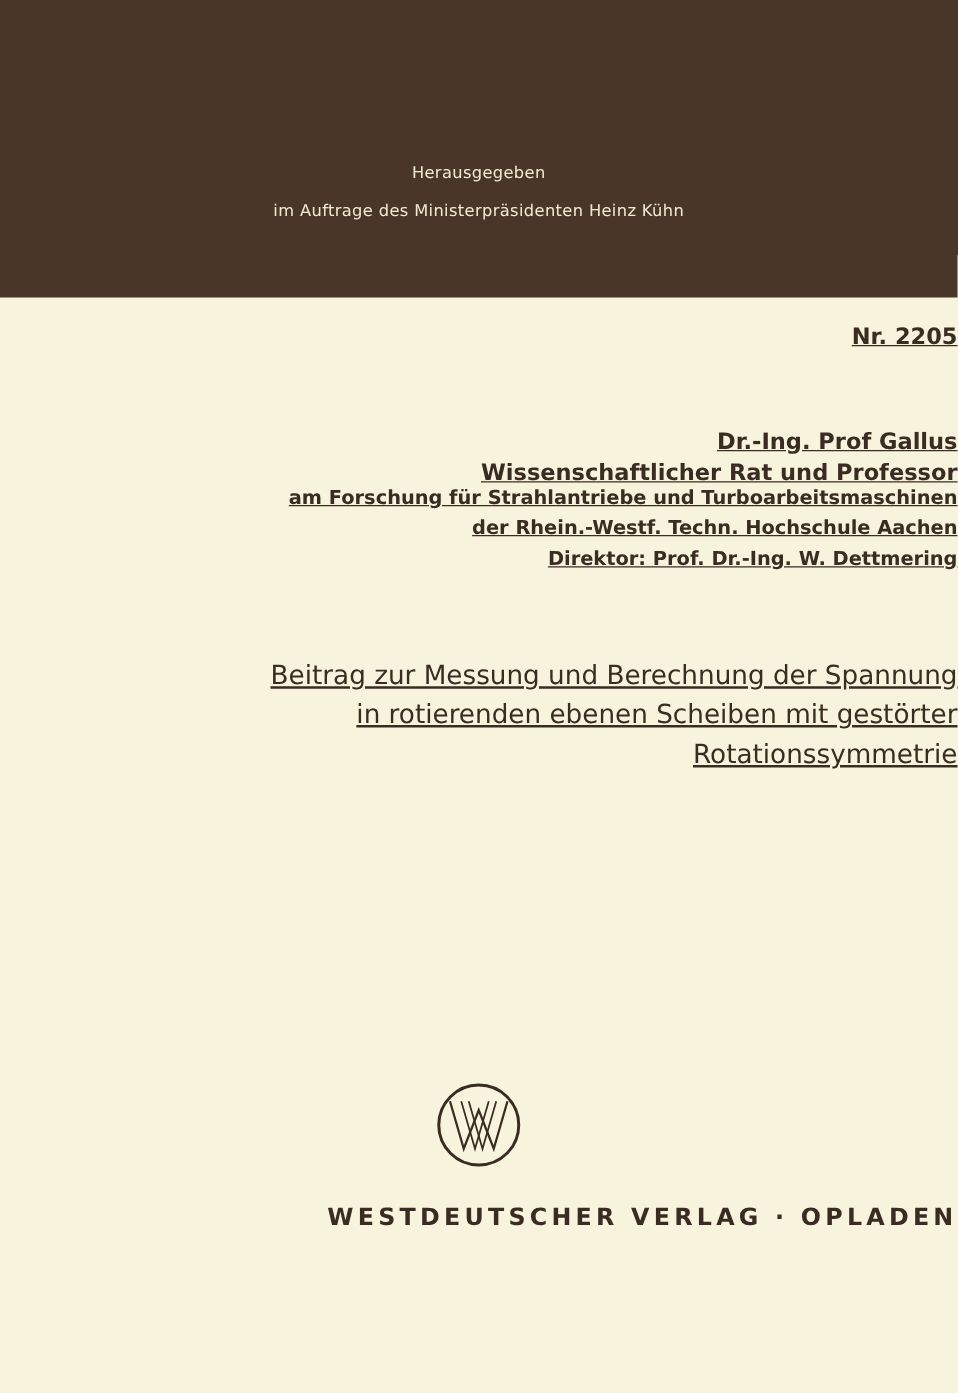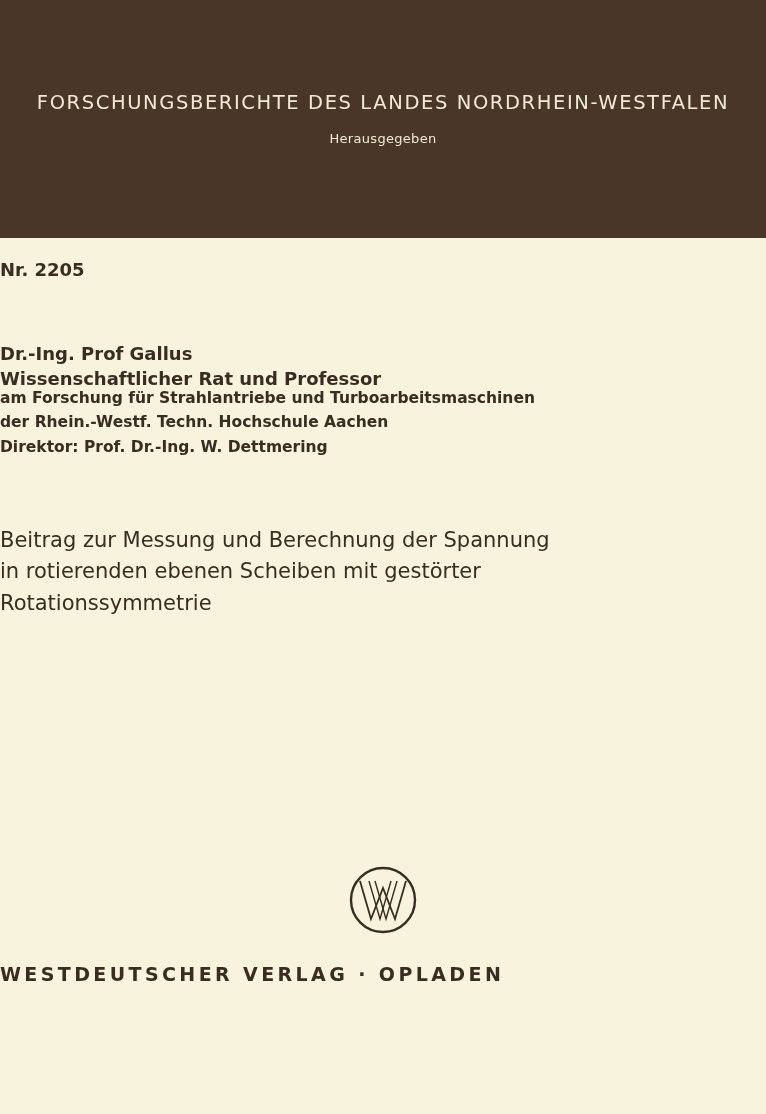--- a/index.html
+++ b/index.html
@@ -21,46 +21,46 @@
     font-size:19.5px; letter-spacing:1.6px;
     font-weight:normal;
   }
   .hdr-line {
     position:absolute; left:0; right:0;
     font-size:13px; letter-spacing:0.3px;
   }
   .l1 { top:131px; }
   .l2 { top:162px; }
   .l3 { top:192px; }
-  .center { position:absolute; left:0; right:0; text-align:left; }
+  .center { position:absolute; left:0; right:0; text-align:right;text-decoration:underline; }
   .nr { top:259px; font-size:18px; font-weight:bold; }
   .author { top:343px; font-size:18px; font-weight:bold; }
   .author-role { top:368px; font-size:18px; font-weight:bold; }
   .inst { font-size:15.5px; font-weight:bold; }
   .i1 { top:389px; }
   .i2 { top:413px; }
   .i3 { top:438px; }
   .title { font-size:21px; line-height:31px; }
   .t1 { top:525px; }
   .t2 { top:556px; }
   .t3 { top:588px; }
   .logo {
     position:absolute; left:349px; top:866px; width:68px; height:68px;
   }
   .publisher {
-    position:absolute; left:0; right:0; top:963px; text-align:left;
+    position:absolute; left:0; right:0; top:963px; text-align:right;
     font-size:19px; font-weight:bold; letter-spacing:3.4px;
   }
 </style>
 </head>
 <body>
 
 <div class="header">
-  <div class="series-title">FORSCHUNGSBERICHTE DES LANDES NORDRHEIN-WESTFALEN</div>
   <div class="hdr-line l1">Herausgegeben</div>
+  <div class="hdr-line l2">im Auftrage des Ministerpräsidenten Heinz Kühn</div>
 </div>
 
 <div class="center nr">Nr. 2205</div>
 
 <div class="center author">Dr.-Ing. Prof Gallus</div>
 <div class="center author-role">Wissenschaftlicher Rat und Professor</div>
 
 <div class="center inst i1">am Forschung für Strahlantriebe und Turboarbeitsmaschinen</div>
 <div class="center inst i2">der Rhein.-Westf. Techn. Hochschule Aachen</div>
 <div class="center inst i3">Direktor: Prof. Dr.-Ing. W. Dettmering</div>

